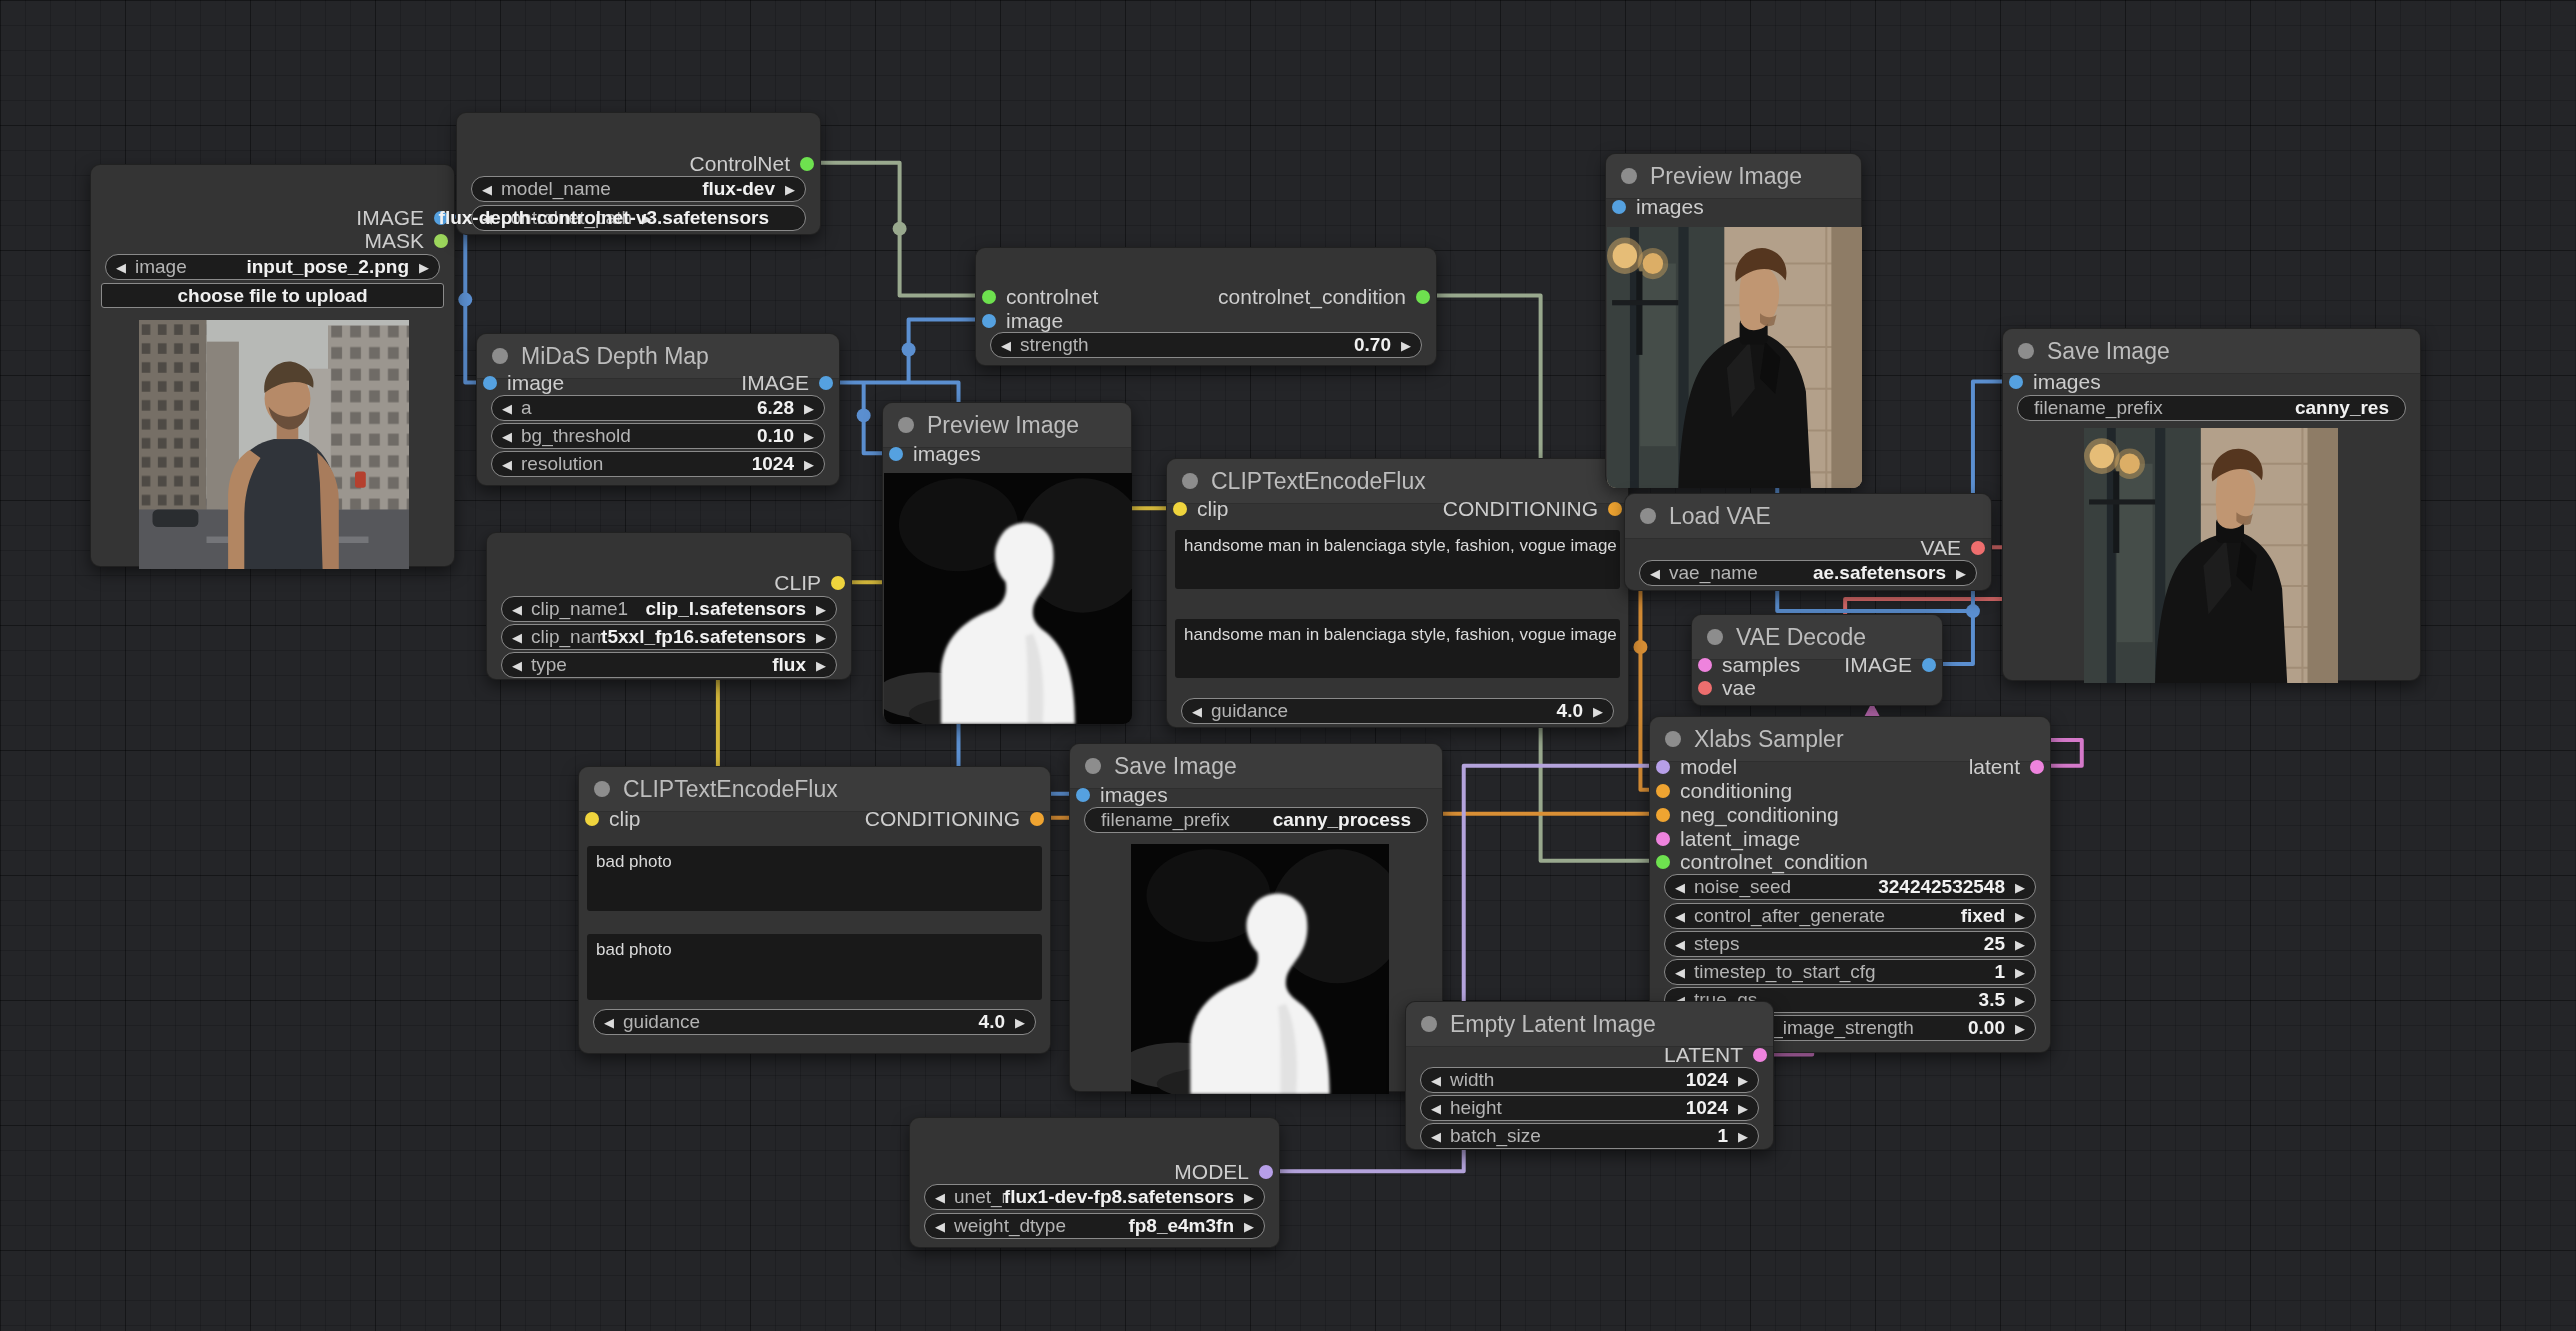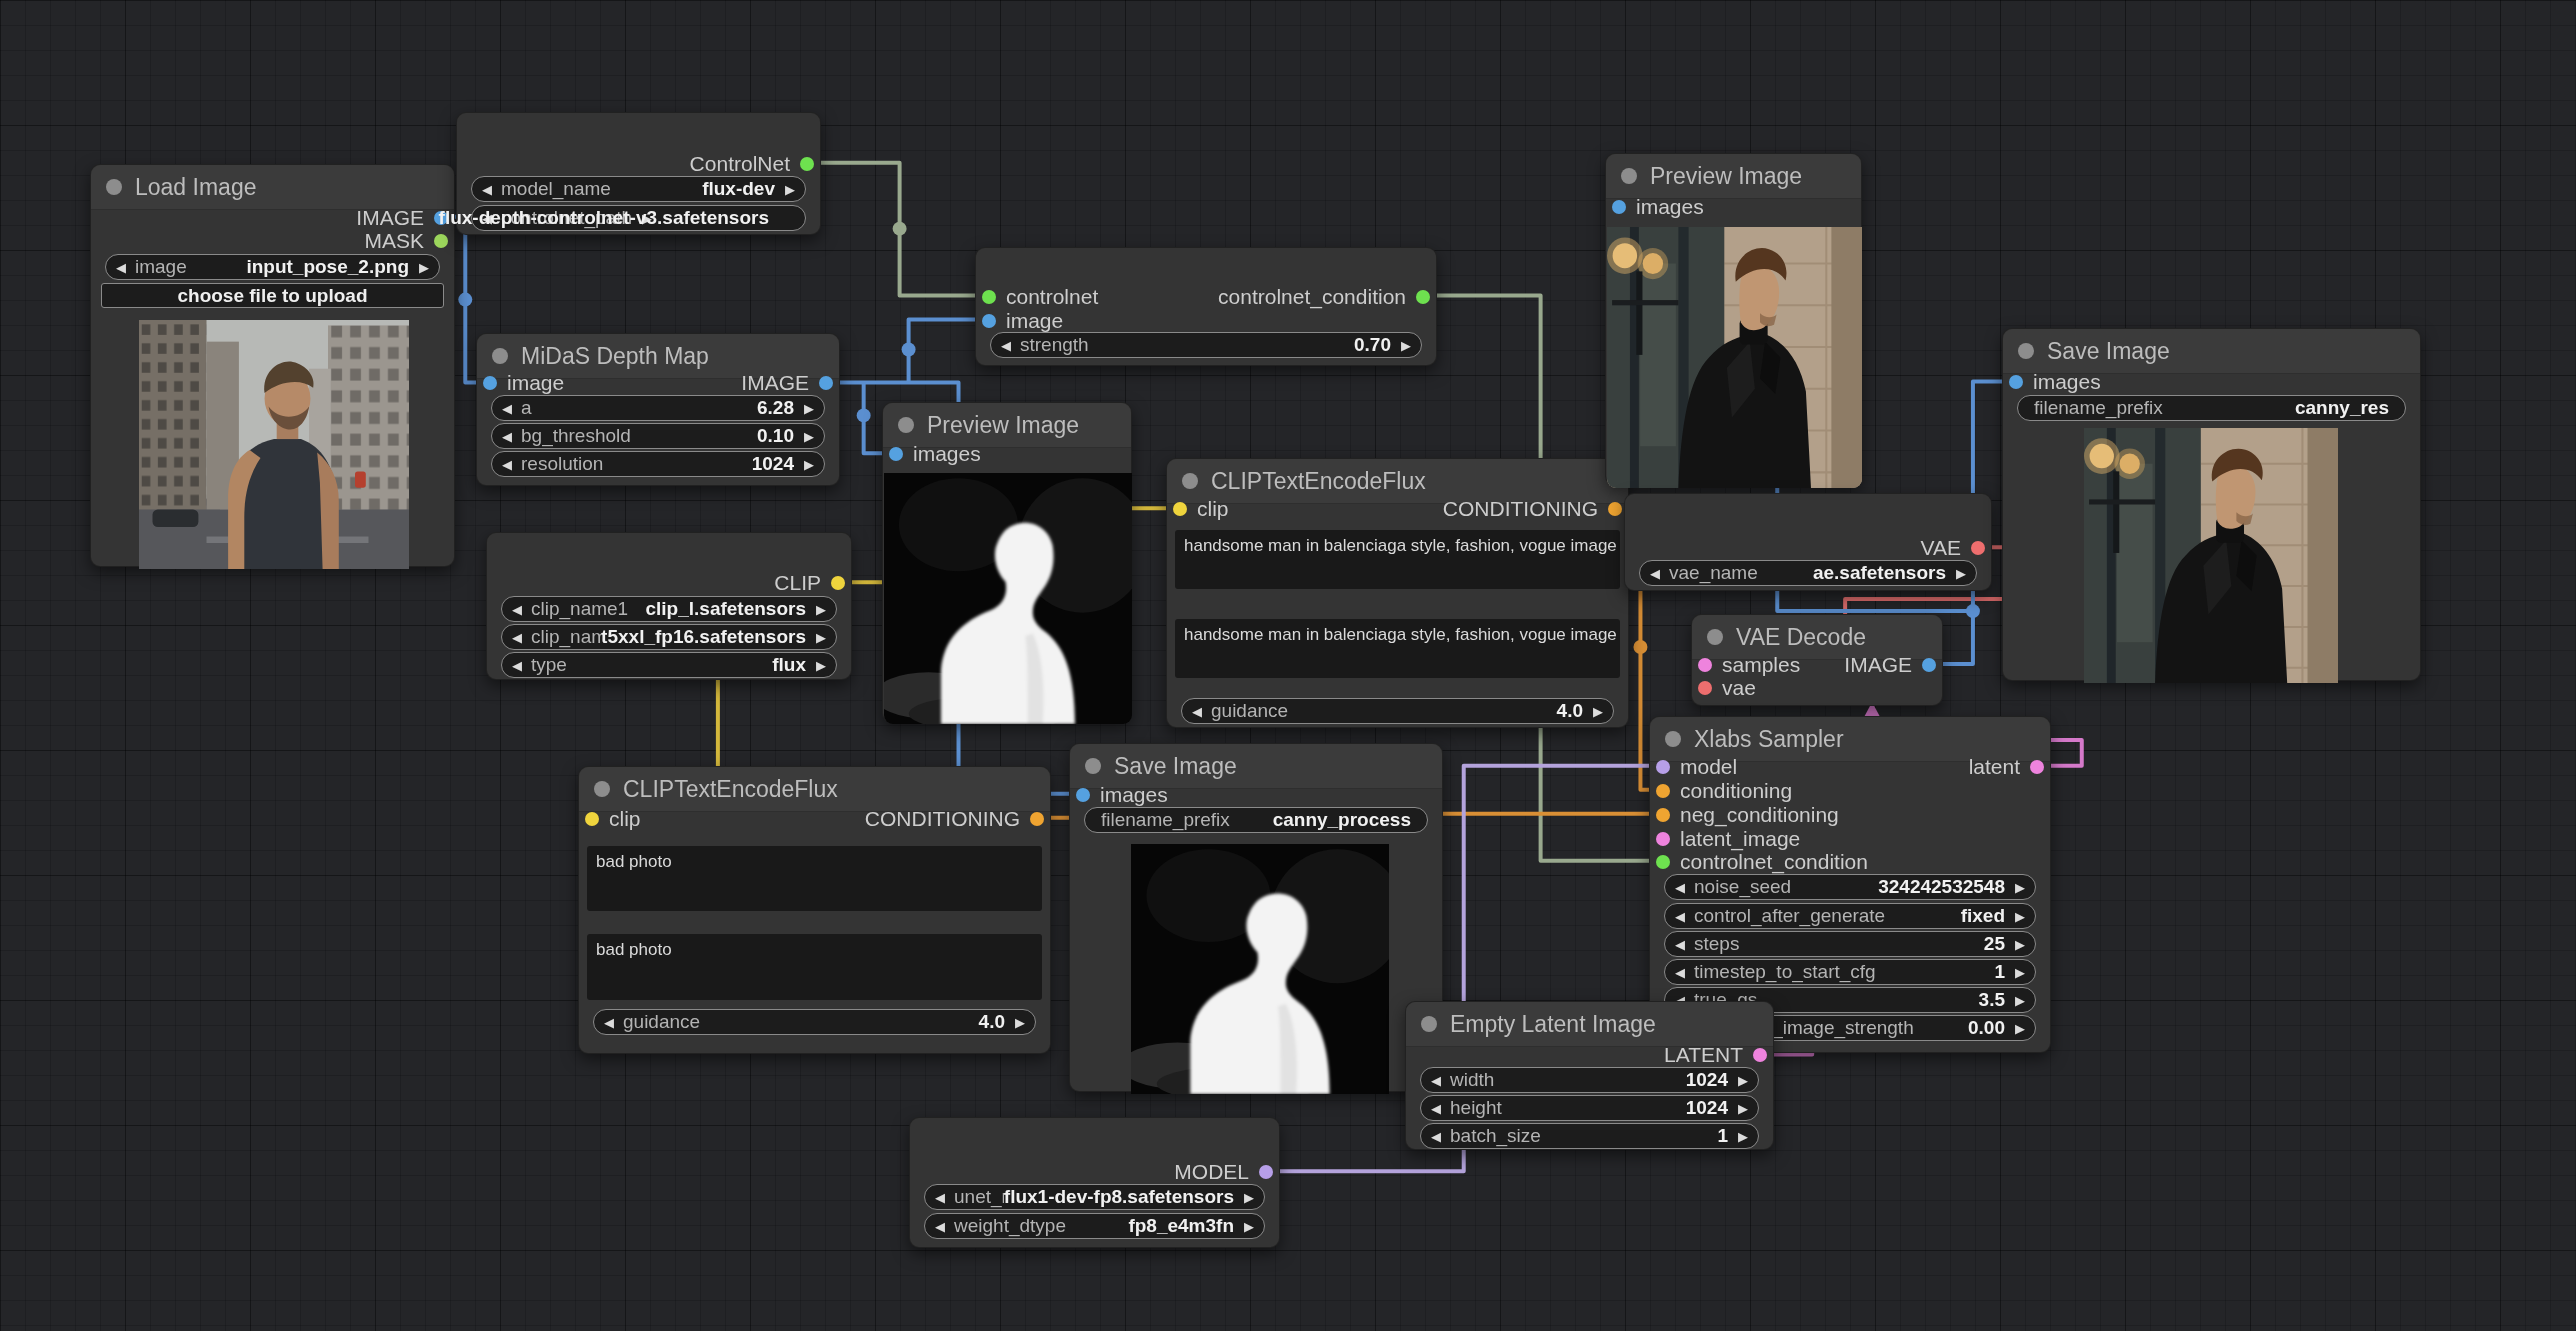--- a/index.html
+++ b/index.html
@@ -84,24 +84,20 @@
       <path d="M1976 612 L1780 612 L1780 207 L1620 207" fill="none" stroke="#5b8fd0" stroke-width="4" stroke-linejoin="round"></path>
       <circle cx="466" cy="300" r="7" fill="#5b8fd0"></circle>
       <circle cx="901" cy="229" r="7" fill="#99a98e"></circle>
       <circle cx="865" cy="416" r="7" fill="#5b8fd0"></circle>
       <circle cx="910" cy="350" r="7" fill="#5b8fd0"></circle>
       <circle cx="1643" cy="648" r="7" fill="#d98f35"></circle>
       <circle cx="1976" cy="612" r="7" fill="#5b8fd0"></circle>
       <polygon points="1867,718 1883,718 1875,703" fill="#d579ca"></polygon>
     </svg>
     <div class="node" style="left: 90px; top: 164px; width: 365px; height: 403px;">
-      <div class="node-header">
-        <span class="collapse-dot"></span>
-        <span class="node-title">Load Image</span>
-      </div>
       <div class="slot out" style="top: 41px;">
         <span class="dot" style="background: rgb(85, 161, 224);"></span>
         <span class="lbl">IMAGE</span>
       </div>
       <div class="slot out" style="top: 64px;">
         <span class="dot" style="background: rgb(156, 214, 92);"></span>
         <span class="lbl">MASK</span>
       </div>
       <div class="widget" style="top: 89px;">
         <span class="arrow l">◀</span>
@@ -382,20 +378,24 @@
     <path d="M47,54 L56,44 L58,62 L49,73 Z" fill="#1d1d1d"></path>
     <path d="M62,44 L68,50 L66,64 L60,58 Z" fill="#0d0d0d"></path>
     <rect x="52" y="35" width="11" height="10" rx="2" fill="#101010"></rect>
     <path d="M54,15 C61,12 67.5,17 67.5,25 C67.5,31 65.5,35.5 61.5,38.5 C57.5,40.5 54,39.5 52.5,36.5 C51.5,30 51.5,20 54,15 Z" fill="#c09672"></path>
     <path d="M50.5,21 C49,12 57,6.5 63.5,8.5 C68.5,10 71.5,15 70,20.5 C66,14.5 57.5,14.5 50.5,21 Z" fill="#55361f"></path>
     <path d="M60,33 C62,35 65,35 66.5,33.5 L65.5,37.5 C63.5,38.5 61.5,38 60,36.5 Z" fill="#8a6648" opacity="0.8"></path>
   </svg>
       </div>
     </div>
     <div class="node" style="left: 1624px; top: 493px; width: 368px; height: 98px;">
+      <div class="node-header">
+        <span class="collapse-dot"></span>
+        <span class="node-title">Load VAE</span>
+      </div>
       <div class="slot out" style="top: 42px;">
         <span class="dot" style="background: rgb(238, 110, 110);"></span>
         <span class="lbl">VAE</span>
       </div>
       <div class="widget" style="top: 66px;">
         <span class="arrow l">◀</span>
         <span class="lbl">vae_name</span>
         <span class="val">ae.safetensors</span>
         <span class="arrow r">▶</span>
       </div>

